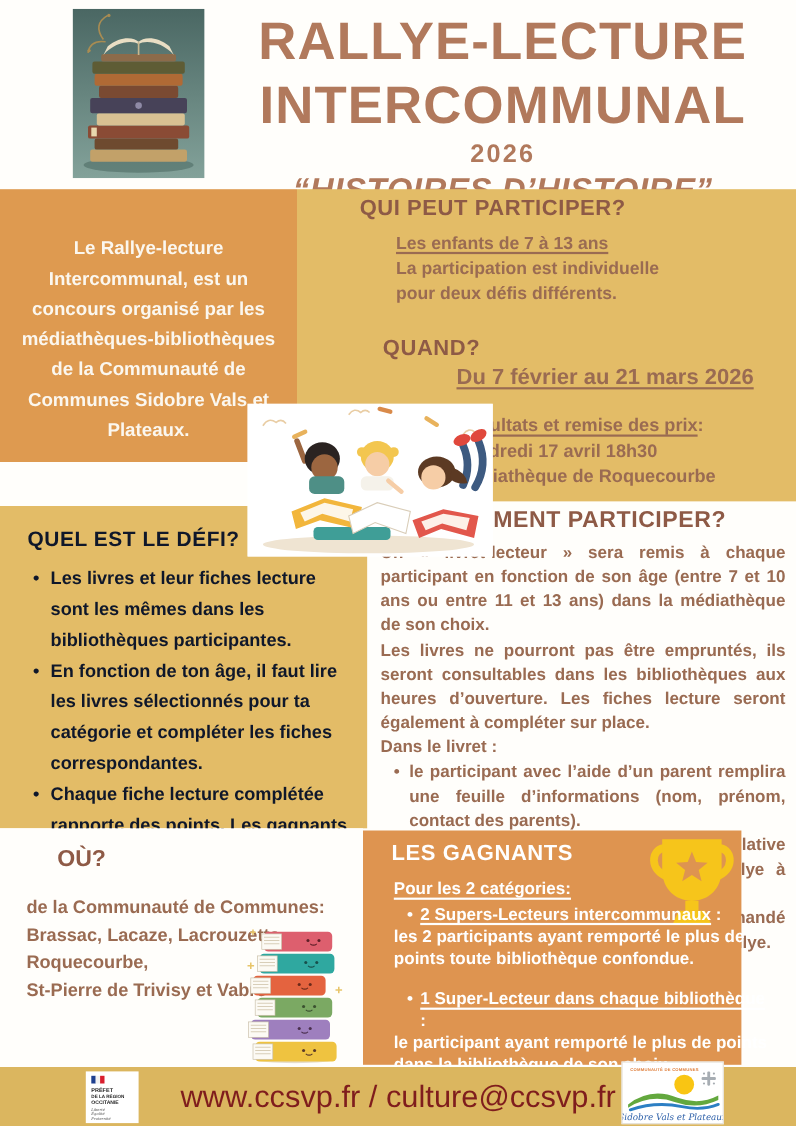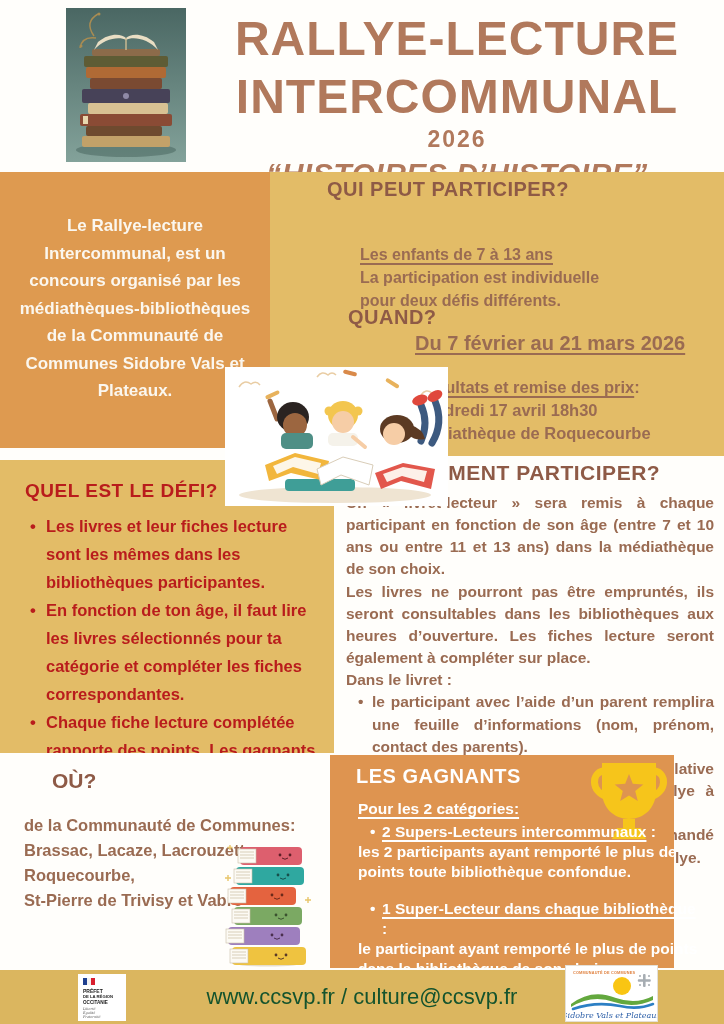--- a/index.html
+++ b/index.html
@@ -13,32 +13,32 @@
 
   
   .header{position:absolute;left:0;top:0;width:724px;height:172px;background:var(--pageWhite);}
   .book-photo{position:absolute;left:66px;top:8px;width:120px;height:154px;}
   .title{position:absolute;left:190px;top:10px;width:534px;text-align:center;color:var(--terracotta);font-weight:800;}
   .t1,.t2{font-size:48px;line-height:1.2;letter-spacing:1px;}
   .t3{font-size:23px;line-height:1.3;letter-spacing:2px;}
   .t4{font-size:30px;line-height:1.25;font-style:italic;letter-spacing:.5px;}
 
   
-  .intro-box{position:absolute;left:0;top:172px;width:270px;height:276px;background:var(--orange);}
+  .intro-box{position:absolute;left:0;top:172px;width:270px;height:248px;background:var(--orange);}
   .intro-text{position:absolute;left:18px;top:40px;width:234px;color:var(--cream);font-size:17px;font-weight:700;line-height:1.62;text-align:center;}
   .qui-panel{position:absolute;left:270px;top:172px;width:454px;height:284px;background:var(--gold);color:var(--textBrown);}
   .qui-h{position:absolute;left:57px;top:6px;font-size:20px;font-weight:800;color:var(--headingBrown);letter-spacing:.5px;}
-  .qui-lines{position:absolute;left:90px;top:38px;font-size:16px;font-weight:700;line-height:23px;margin-top:33px;}
+  .qui-lines{position:absolute;left:90px;top:38px;font-size:16px;font-weight:700;line-height:23px;}
   .quand-h{position:absolute;left:78px;top:134px;font-size:20px;font-weight:800;color:var(--headingBrown);letter-spacing:.5px;}
   .dates{position:absolute;left:145px;top:160px;font-size:20px;font-weight:700;}
   .resultats{position:absolute;left:145px;top:204px;font-size:16.5px;font-weight:700;line-height:23px;}
   .kids{position:absolute;left:225px;top:367px;width:223px;height:139px;background:#fff;z-index:5;}
 
   
-  .defi-panel{position:absolute;left:0;top:460px;width:334px;height:293px;background:var(--gold);color:#b91c1c;padding-left:28px;}
+  .defi-panel{position:absolute;left:0;top:460px;width:334px;height:293px;background:var(--gold);color:#0f172a;padding-left:28px;}
   .defi-h{position:absolute;left:25px;top:20px;font-size:19px;font-weight:800;letter-spacing:.5px;}
   .defi-list{position:absolute;left:28px;top:52px;width:292px;font-size:16.5px;font-weight:700;line-height:1.7;}
   .defi-list>div{position:relative;padding-left:18px;}
   .defi-list>div::before{content:"•";position:absolute;left:2px;}
   .comment-panel{position:absolute;left:334px;top:456px;width:390px;height:299px;background:var(--pageWhite);color:var(--textBrown);}
   .comment-h{position:absolute;left:0;top:5px;width:100%;text-align:center;font-size:21px;font-weight:800;color:var(--headingBrown);letter-spacing:.5px;}
   .comment-body{position:absolute;left:12px;top:36px;width:368px;font-size:15.5px;font-weight:600;line-height:1.43;text-align:justify;}
   .comment-body .blt{position:relative;padding-left:26px;}
   .comment-body .blt::before{content:"•";position:absolute;left:12px;}
 
@@ -50,21 +50,21 @@
   .gagnants-panel{position:absolute;left:330px;top:755px;width:344px;height:213px;background:var(--orange2);color:#fff;}
   .gag-h{position:absolute;left:26px;top:10px;font-size:20px;font-weight:800;letter-spacing:.5px;}
   .trophy{position:absolute;right:6px;top:2px;width:78px;height:94px;}
   .gag-body{position:absolute;left:28px;top:44px;width:344px;font-size:15.5px;font-weight:700;line-height:20px;}
   .gag-bullet{position:relative;padding-left:24px;margin-top:3px;}
   .gag-bullet::before{content:"•";position:absolute;left:12px;}
   .gag-gap{height:14px;}
 
   
   .footer{position:absolute;left:0;top:970px;width:724px;height:54px;background:var(--footerGold);}
-  .website{position:absolute;left:0;top:0;width:724px;text-align:center;line-height:54px;font-size:22px;font-weight:400;color:#14532d;}
+  .website{position:absolute;left:0;top:0;width:724px;text-align:center;line-height:54px;font-size:28px;font-weight:400;color:#7f1d1d;}
   .prefet-logo{position:absolute;left:78px;top:4px;width:48px;height:47px;background:#fff;}
   .cc-logo{position:absolute;left:565px;top:-5px;width:93px;height:57px;background:#fff;border:1px solid #e4e0d8;}
 
   .u{text-decoration:underline;text-underline-offset:3px;text-decoration-thickness:2px;}
 </style>
 </head>
 <body>
 
 <div id="poster">
 

